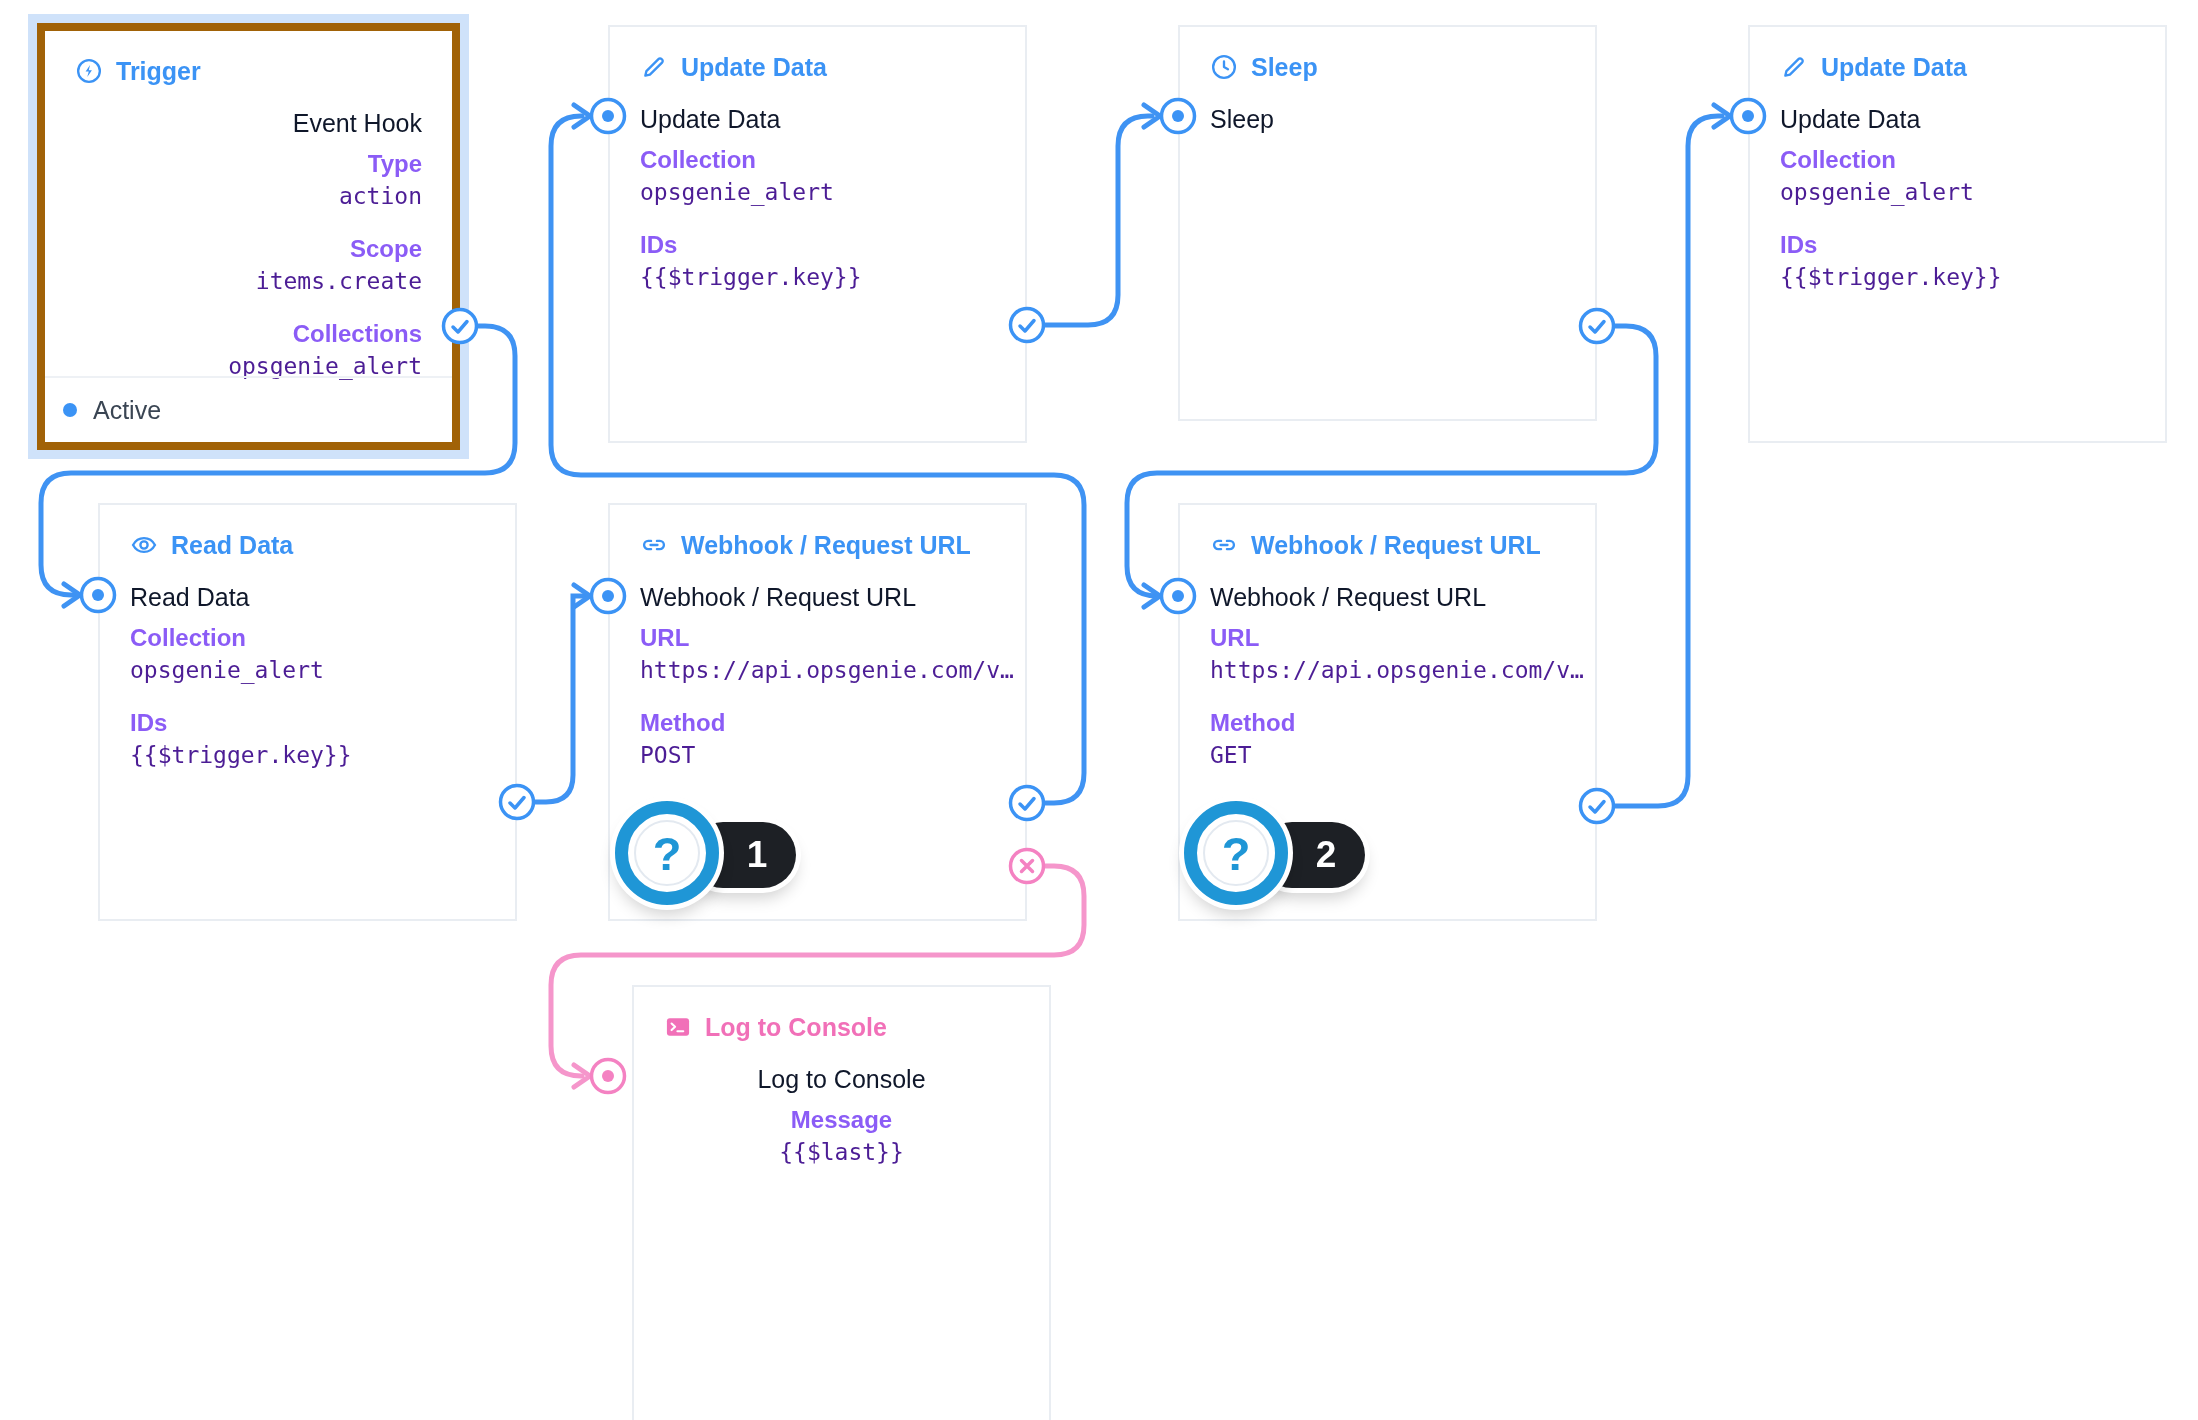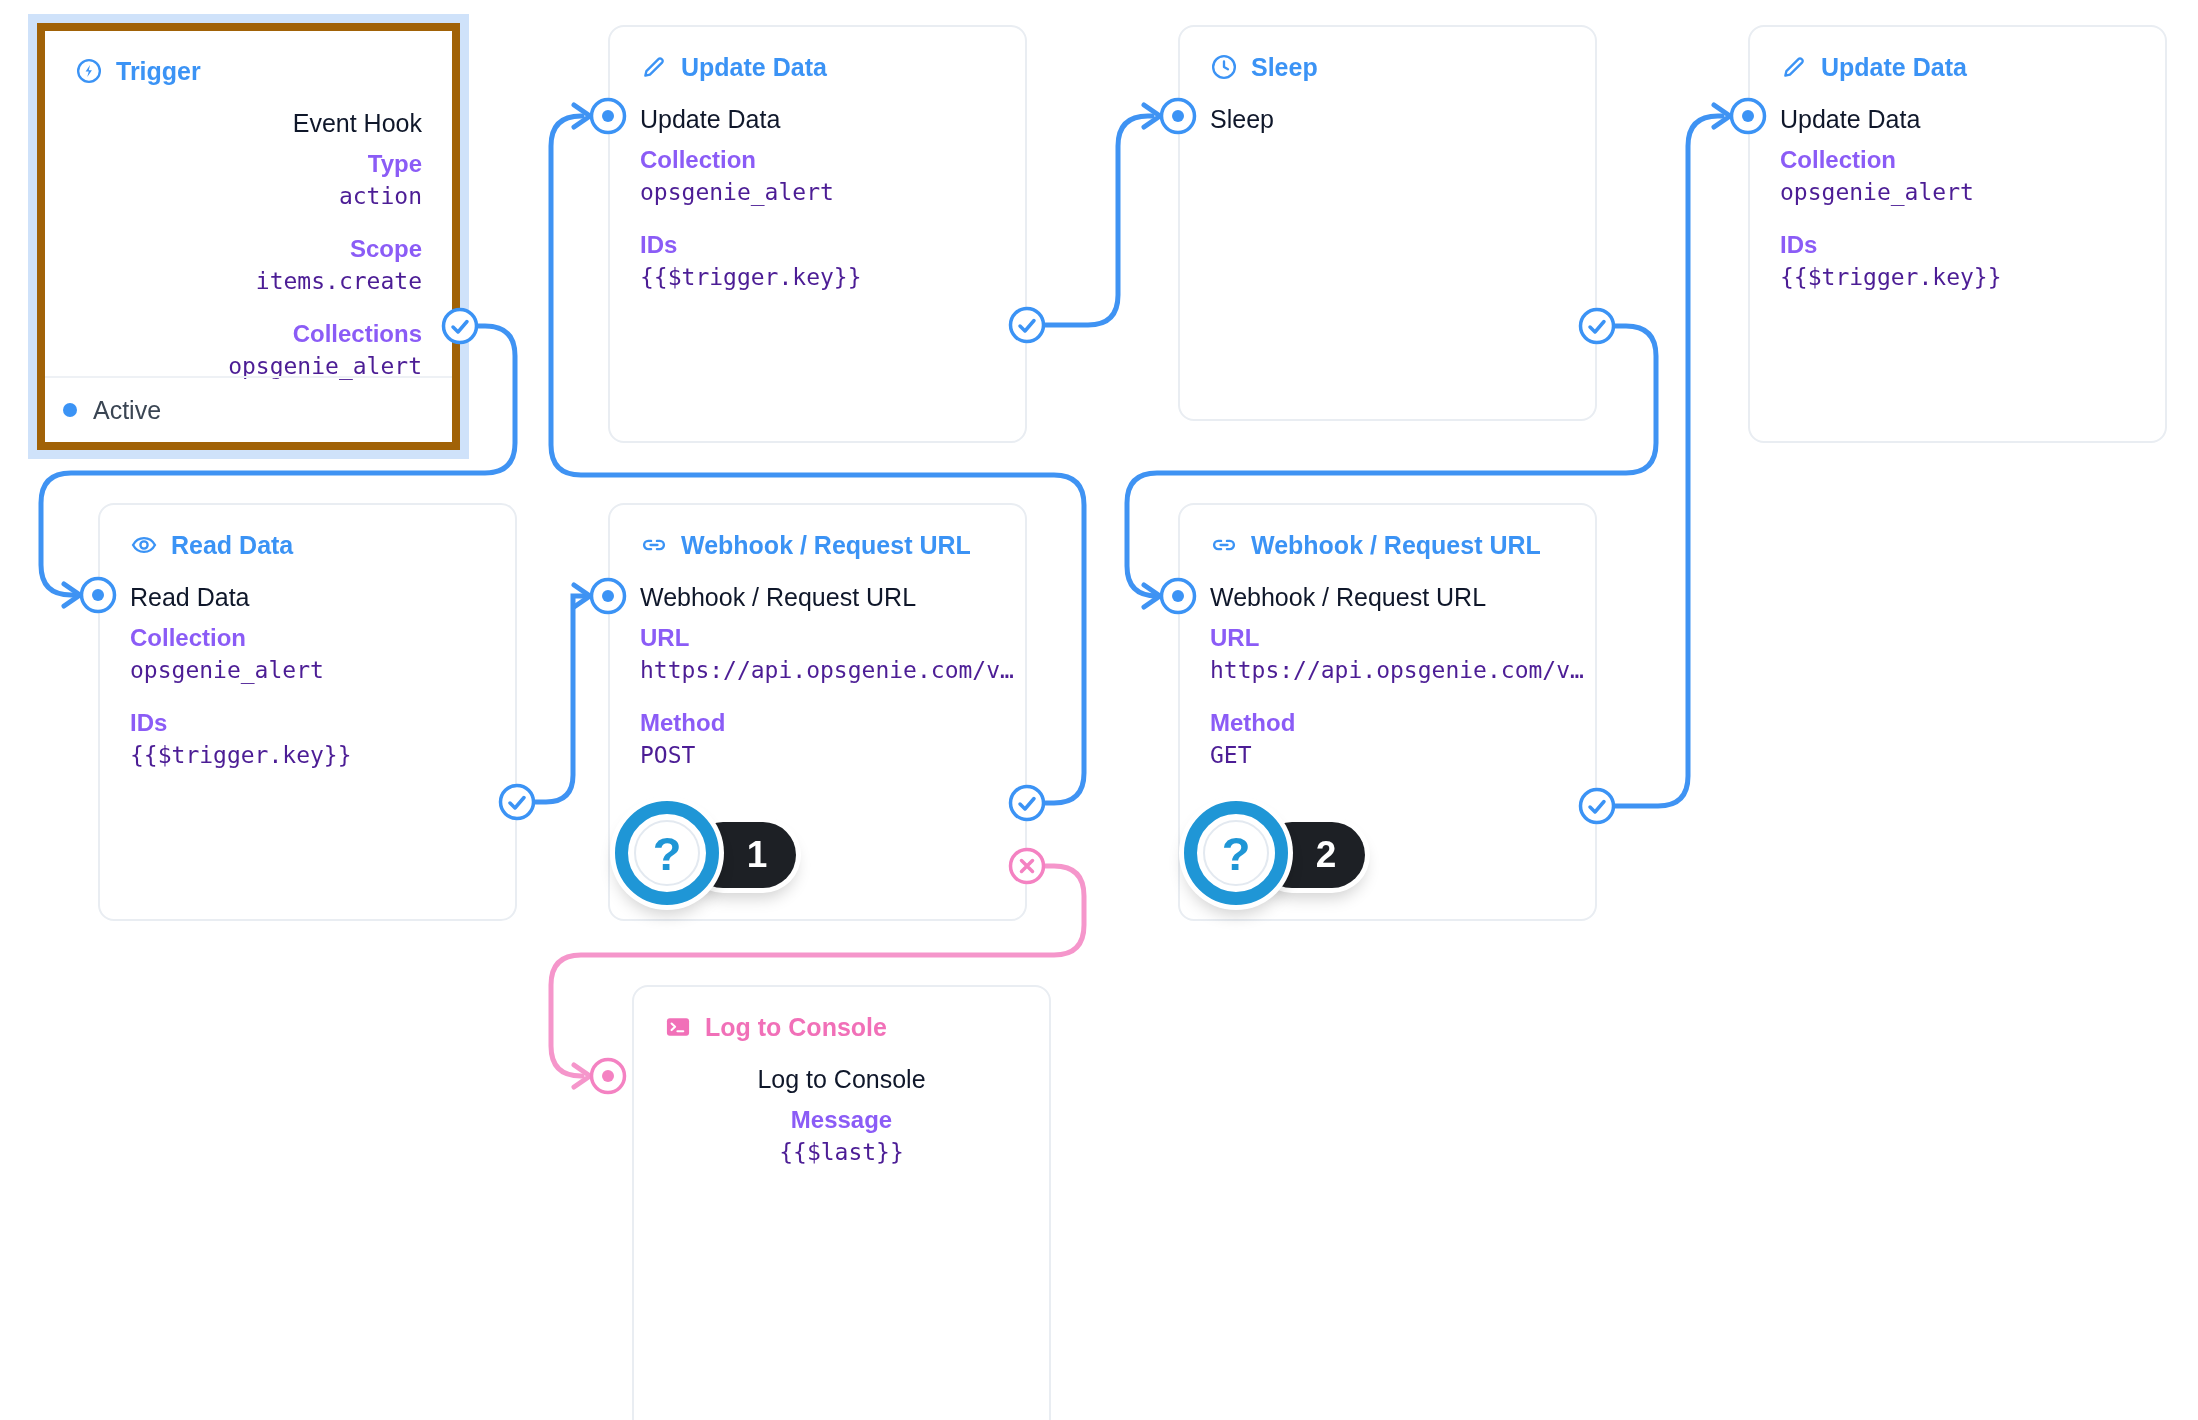--- a/index.html
+++ b/index.html
@@ -1,18 +1,18 @@
 <!DOCTYPE html>
 <html><head>
 <meta charset="utf-8">
 <style>
   html,body{margin:0;padding:0;background:#ffffff;}
   #stage{position:relative;width:2198px;height:1420px;background:#ffffff;overflow:hidden;
          font-family:"Liberation Sans",sans-serif;}
-  .card{position:absolute;background:#ffffff;border:2px solid #e9edf2;border-radius:16px;
+  .card{position:absolute;background:#ffffff;border:2px solid #e9edf2;border-radius:0;
         box-sizing:border-box;padding:0 30px;z-index:2;}
   .card.selected{border:8px solid #a16207;border-radius:0;
         box-shadow:0 0 0 9px #cfe2fa;text-align:right;}
   .card-title{display:flex;align-items:center;gap:13px;margin-top:25px;
         font-size:25px;font-weight:bold;color:#3b93f5;line-height:30px;}
   .card-title.pink{color:#f170b8;}
   .card-title .icn{display:flex;flex:0 0 auto;}
   .node-name{margin-top:22px;font-size:25px;color:#0f172a;line-height:30px;}
   .f-label{margin-top:12px;font-size:24px;font-weight:bold;color:#8b5cf6;line-height:28px;}
   .f-value{margin-top:3px;font-family:"DejaVu Sans Mono",monospace;font-size:23px;

